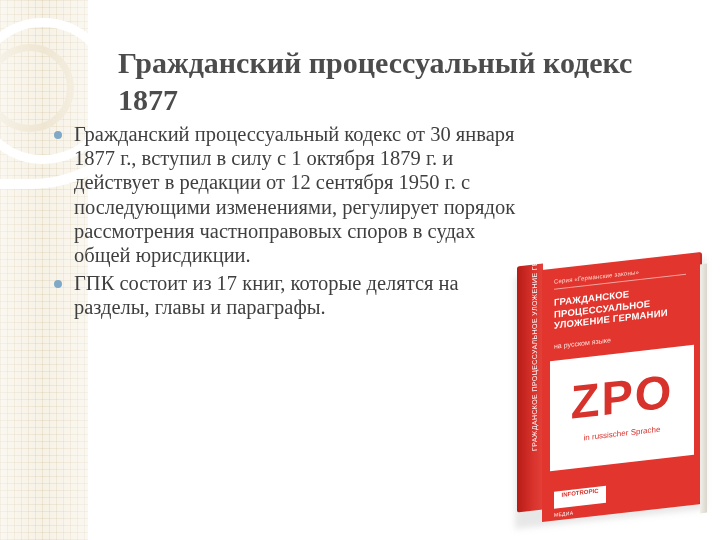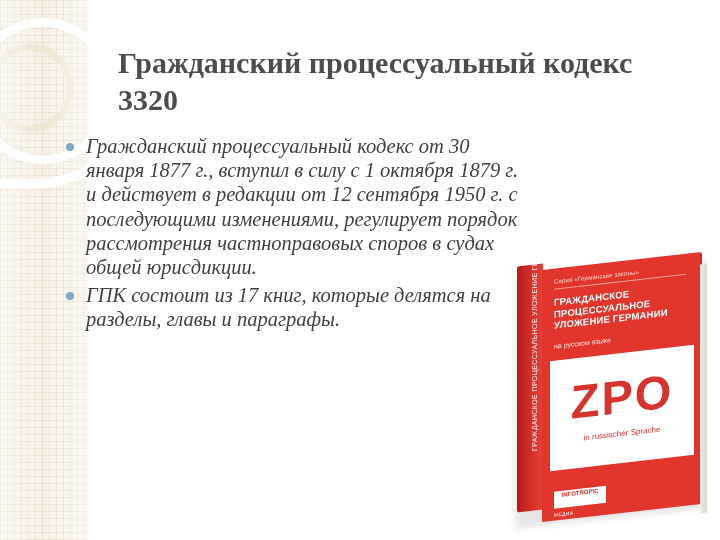--- a/index.html
+++ b/index.html
@@ -92,24 +92,23 @@
     line-height: 1.24;
     font-family: "Liberation Serif", serif;
   }
 
   
   .body-list {
     position: absolute;
     left: 46px;
     top: 122px;
     width: 470px;
-    margin: 12px;
+    margin: 0;
     padding: 0;
     list-style: none;
-    font-style: italic;
   }
   .bullet-item {
     position: relative;
     padding-left: 28px;
     margin-bottom: 4px;
     color: #3f3f3f;
     font-size: 20.5px;
     line-height: 1.18;
     font-family: "Liberation Serif", serif;
     text-align: left;
@@ -295,21 +294,21 @@
 
 <div class="slide">
 
   <div class="left-band"></div>
   <div class="swirl"></div>
   <div class="swirl2"></div>
   <div class="swirl3"></div>
   <div class="band-shade"></div>
   <div class="left-band-edge"></div>
 
-  <h1 class="title">Гражданский процессуальный кодекс 3320</h1>
+  <h1 class="title">Гражданский процессуальный кодекс 1877</h1>
 
   <ul class="body-list">
     <li class="bullet-item">Гражданский процессуальный кодекс от 30 января 1877 г., вступил в силу с 1 октября 1879 г. и действует в редакции от 12 сентября 1950 г. с последующими изменениями, регулирует порядок рассмотрения частноправовых споров в судах общей юрисдикции.</li>
     <li class="bullet-item">ГПК состоит из 17 книг, которые делятся на разделы, главы и параграфы.</li>
   </ul>
 
   <div class="book-figure">
     <div class="book-bg"></div>
     <div class="book-shadow"></div>
 

